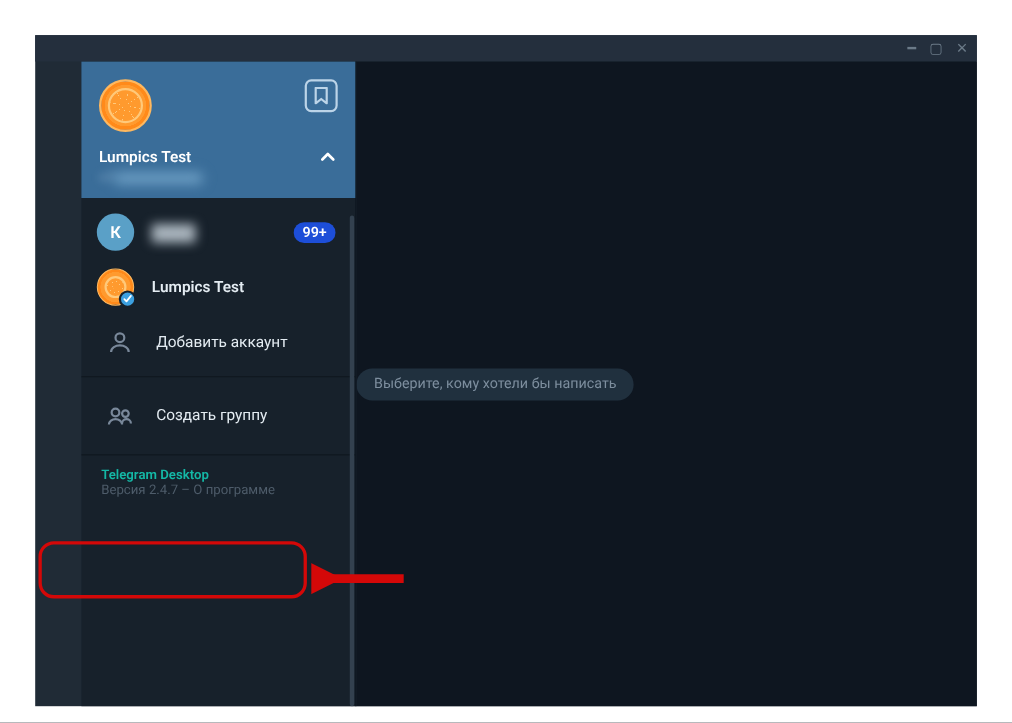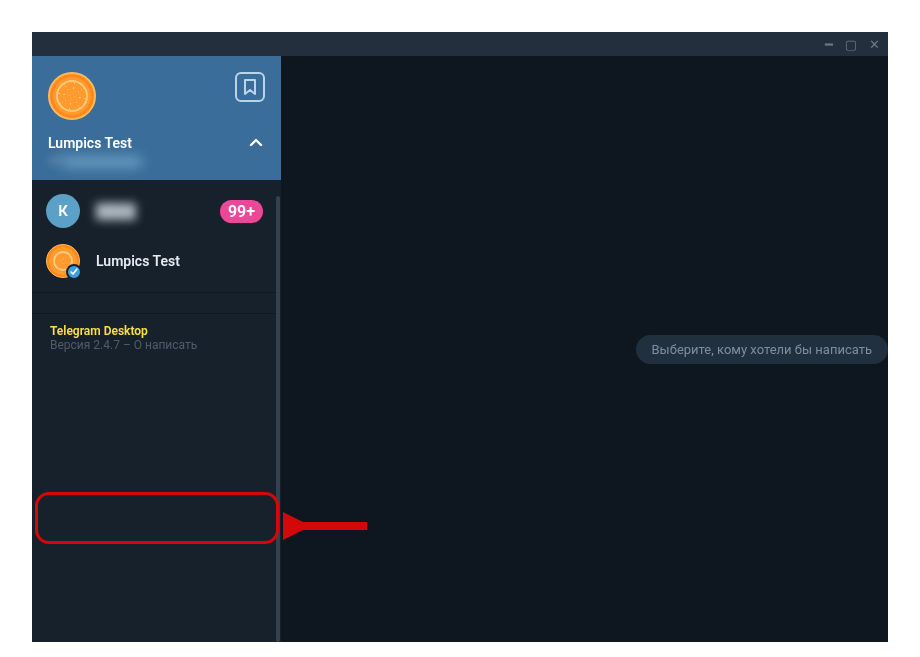--- a/index.html
+++ b/index.html
@@ -32,20 +32,21 @@
     display: flex;
     height: calc(100% - 24px);
   }
   .sidebar {
     width: 250px;
     background: #17212b;
     display: flex;
     flex-direction: column;
     position: relative;
     border-right: 1px solid #0e1620;
+    margin-left: 42px;
   }
   .sidebar-scroll {
     position: absolute;
     right: 1px; top: 140px; bottom: 0;
     width: 4px;
     background: #33414f;
     border-radius: 2px;
   }
   .profile-card {
     background: #3a6d99;
@@ -111,23 +112,23 @@
     border:1px solid #ffb85e;
   }
   .check-badge {
     position:absolute; right:-3px; bottom:-3px;
     width:16px; height:16px; border-radius:50%;
     background:#3ca0e0; border:2px solid #17212b;
     display:flex; align-items:center; justify-content:center;
   }
   .badge-99 {
     margin-left:auto;
-    background:#ec4899; color:#fff;
+    background:#1d4ed8; color:#fff;
     border-radius:12px; padding:2px 8px;
-    font-size:16px; font-weight:600;
+    font-size:13px; font-weight:600;
   }
   .acct-name-blur { filter: blur(5px); color:#aeb9c2; }
   .icon-slot {
     width:34px; height:34px; display:flex; align-items:center; justify-content:center;
     flex:none; color:#79889a;
   }
   .menu-section { padding: 10px 0; border-bottom:1px solid #0f171f; }
   .menu-section:last-of-type { border-bottom:none; }
   .menu-item.highlight {
     background:#232e3b;
@@ -153,24 +154,24 @@
     background:#1f71b5; position:relative;
   }
   .toggle::after {
     content:""; position:absolute; right:-1px; top:-3px;
     width:20px; height:20px; border-radius:50%;
     background:#3ca0e0;
   }
   .footer {
     padding: 10px 18px; color:#4e5c6a; font-size:12px;
   }
-  .footer .app { color:#fde047; font-weight:600; }
+  .footer .app { color:#14b8a6; font-weight:600; }
   .main {
     flex:1; background:#0e1620;
-    display:flex; align-items:center; justify-content:flex-end;
+    display:flex; align-items:center; justify-content:flex-start;
   }
   .empty-pill {
     background:#20303e; color:#7d8e9e;
     padding:7px 16px; border-radius:18px;
     font-size:13px;
   }
   .phone-hidden {
     display:inline-block;
     width:80px; height:10px;
     background:#70a2c7;
@@ -223,28 +224,48 @@
         <div class="acct">
           <div class="avatar-sm avatar-orange orange-segments">
             <span class="check-badge">
               <svg width="8" height="8" viewBox="0 0 8 8">
                   <path d="M1 4l2 2 4-5" fill="none" stroke="#fff" stroke-width="1.6" stroke-linecap="round" stroke-linejoin="round"></path>
                 </svg>
             </span>
           </div>
           <span style="font-weight:600">Lumpics Test</span>
         </div>
+        <div class="menu-item">
+          <span class="icon-slot">
+            <svg width="24" height="24" viewBox="0 0 24 24" fill="none" stroke="#79889a" stroke-width="2">
+              <circle cx="12" cy="8" r="4"></circle>
+                <path d="M4 21c0-4 4-6 8-6s8 2 8 6"></path>
+            </svg>
+          </span>
+          <span>Добавить аккаунт</span>
+        </div>
       </div>
 
       <div class="menu-section">
+        <div class="menu-item">
+          <span class="icon-slot">
+            <svg width="24" height="24" viewBox="0 0 24 24" fill="none" stroke="#79889a" stroke-width="2">
+              <circle cx="8" cy="9" r="3.5"></circle>
+                <circle cx="17" cy="10" r="3"></circle>
+              <path d="M2 20c0-3 3-5 6-5s6 2 6 5"></path>
+                <path d="M14 19c0-2.5 2-4 4-4s4 1.5 4 4"></path>
+            </svg>
+          </span>
+          <span>Создать группу</span>
+        </div>
       </div>
 
       <div class="footer">
         <div class="app">Telegram Desktop</div>
-        <div>Версия 2.4.7 – О написать</div>
+        <div>Версия 2.4.7 – О программе</div>
       </div>
 
       <div class="sidebar-scroll"></div>
     </aside>
 
     <main class="main">
       <div class="empty-pill">Выберите, кому хотели бы написать</div>
     </main>
   </div>
 </div>

